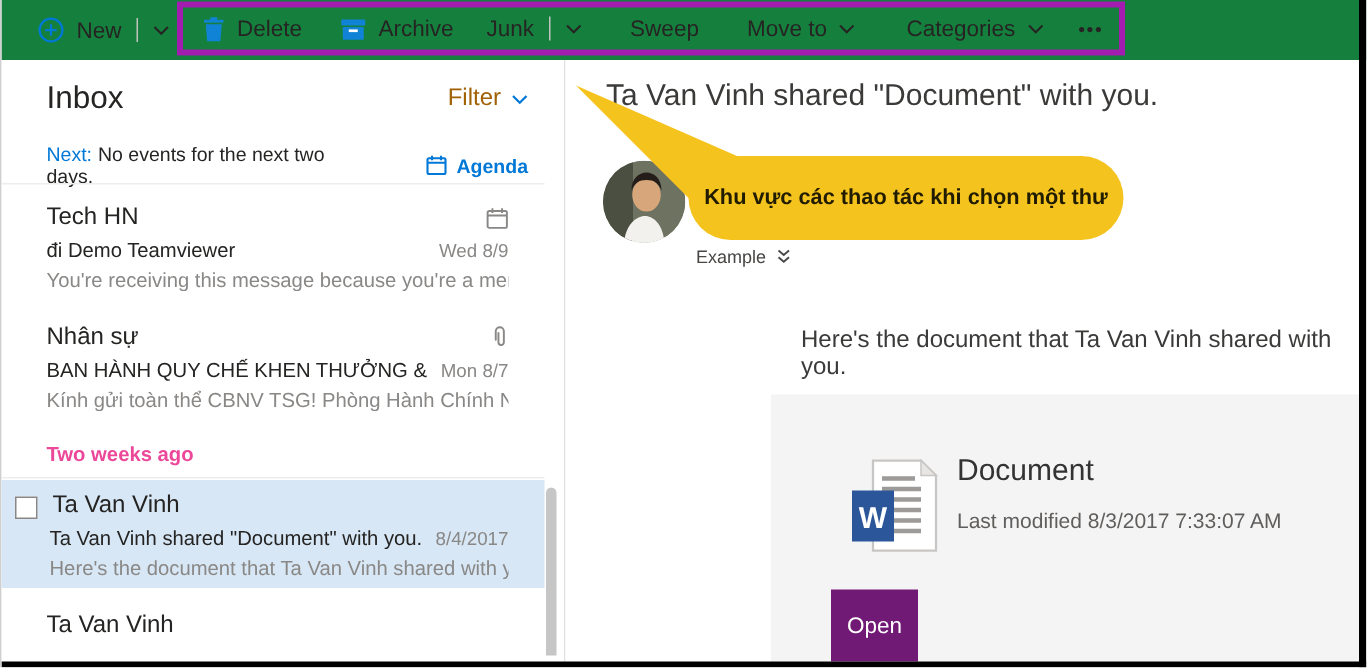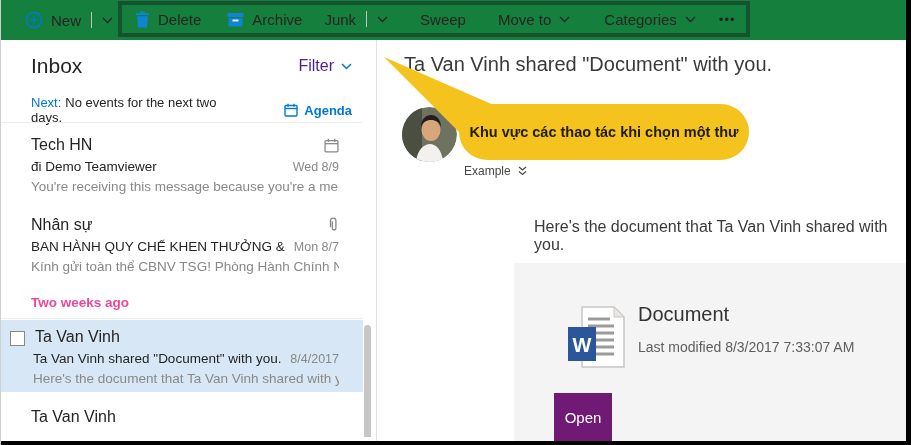--- a/index.html
+++ b/index.html
@@ -7,37 +7,37 @@
   .screen { position: relative; width: 911px; height: 445px; background: #fff; overflow: hidden;
             border-left: 1px solid #cfcfcf; }
   .edge-right  { position: absolute; right: 0; top: 0; width: 5px; height: 100%; background: #000; z-index: 50; }
   .edge-bottom { position: absolute; left: 0; bottom: 0; width: 100%; height: 4px; background: #000; z-index: 50; }
 
   
   .toolbar { position: absolute; left: 0; top: 0; width: 100%; height: 40px; background: #15803d; }
   .new-group { position: absolute; left: 24px; top: 0; height: 40px; display: flex; align-items: center;
                gap: 8px; font-size: 15px; color: #252423; cursor: pointer; }
   .pipe { width: 1px; height: 16px; background: #c3c1bf; margin: 0 2px; }
-  .highlight-box { position: absolute; left: 117px; top: 1px; height: 36px; border: 4px solid #14532d;
+  .highlight-box { position: absolute; left: 117px; top: 1px; height: 36px; border: 4px solid #a21caf;
                    display: flex; align-items: center; background: transparent; }
   .tb-item { display: flex; align-items: center; gap: 8px; font-size: 15px; color: #252423;
              padding: 0 13px; height: 100%; cursor: pointer; white-space: nowrap; }
   .tb-item.tight { padding: 0 9px; }
   .more-dots { font-size: 13px; letter-spacing: 1px; color: #252423; padding: 0 10px; cursor: pointer; }
 
   
   .v-sep { position: absolute; left: 375px; top: 40px; bottom: 4px; width: 1px; background: #e1e1e1; }
   .list-pane { position: absolute; left: 0; top: 40px; width: 375px; bottom: 4px; background: #fff; }
   .list-scrollbar { position: absolute; left: 363px; top: 285px; width: 7px; bottom: 4px;
                     background: #c6c6c6; border-radius: 4px 4px 0 0; z-index: 10; }
 
   .list-header { position: absolute; left: 30px; top: 14px; right: 24px; display: flex;
                  justify-content: space-between; align-items: center; }
   .inbox-title { font-size: 21px; color: #252423; }
-  .filter { display: flex; align-items: center; gap: 7px; color: #4c1d95; font-size: 16px; cursor: pointer; }
+  .filter { display: flex; align-items: center; gap: 7px; color: #a16207; font-size: 16px; cursor: pointer; }
   .next-row { position: absolute; left: 30px; top: 55px; right: 24px; display: flex;
               justify-content: space-between; align-items: center; font-size: 13px; }
   .next-label { color: #0078d7; margin-right: 4px; }
   .next-text { color: #252423; }
   .agenda { display: flex; align-items: center; gap: 6px; color: #0078d7; font-weight: bold;
             font-size: 13px; cursor: pointer; padding-left: 37px; }
   .h-div { position: absolute; left: 0; right: 13px; height: 1px; background: #ededed; }
 
   .email { position: absolute; left: 0; width: 362px; padding: 8px 24px 0 30px; cursor: pointer; }
   .email.selected { background: #d7e7f5; }

